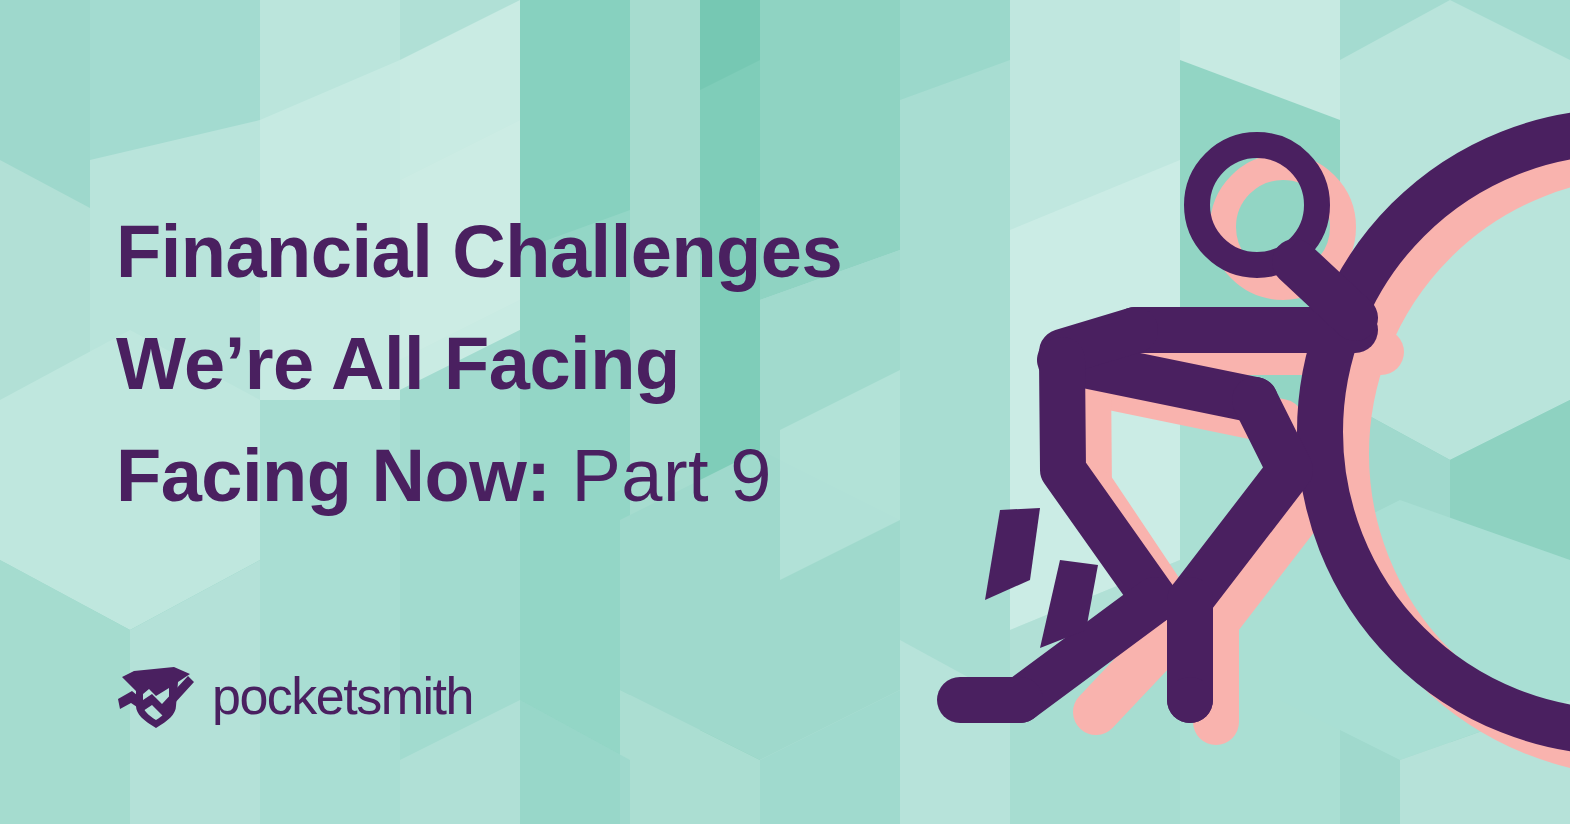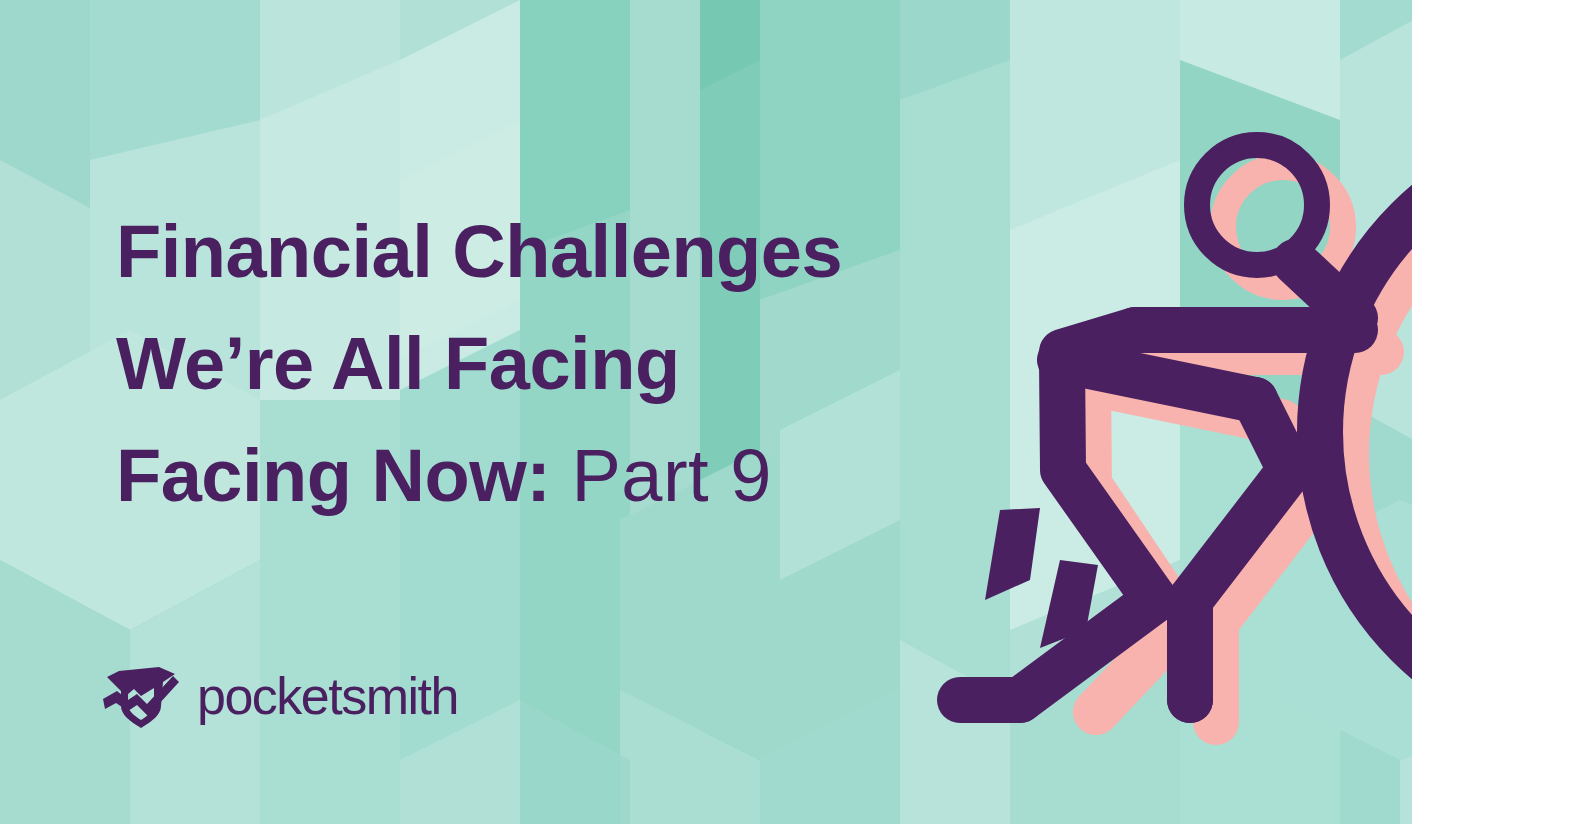--- a/index.html
+++ b/index.html
@@ -3,21 +3,21 @@
 <meta charset="utf-8">
 <title>PocketSmith Blog Banner</title>
 <style>
   html, body {
     margin: 0;
     padding: 0;
     background: #ffffff;
   }
   #banner {
     position: relative;
-    width: 1412px;
+    width: 1570px;
     height: 824px;
     overflow: hidden;
     background: #f97316;
     font-family: "Liberation Sans", sans-serif;
   }
   #bg-pattern {
     position: absolute;
     left: 0; top: 0;
     width: 1570px;
     height: 824px;
@@ -44,21 +44,21 @@
     line-height: 112px;
     letter-spacing: -0.5px;
     white-space: nowrap;
   }
   .hl-light {
     font-weight: normal;
     letter-spacing: 0.5px;
   }
   #logo {
     position: absolute;
-    left: 103px;
+    left: 118px;
     top: 664px;
     width: 366px;
     height: 66px;
   }
   #logo svg { display: block; }
 </style>
 </head>
 <body>
 
 <div id="banner">

